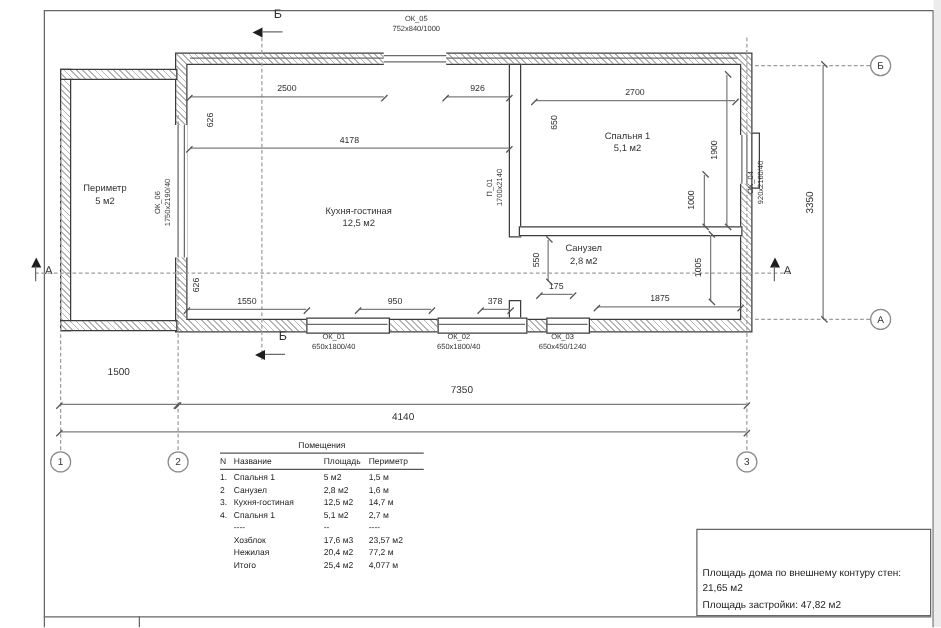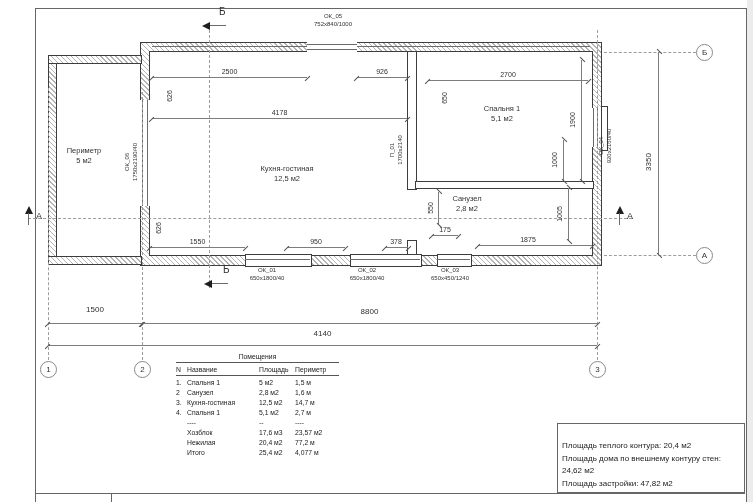--- a/index.html
+++ b/index.html
@@ -99,23 +99,23 @@
   <div class="t dim ctr" style="left:150px;top:238px;width:95px;">1550</div>
   <div class="dl" style="left:287px;top:247px;width:58px;"></div>
   <div class="t dim ctr" style="left:287px;top:238px;width:58px;">950</div>
   <div class="dl" style="left:385px;top:247px;width:23px;"></div>
   <div class="t dim ctr" style="left:371px;top:238px;width:50px;">378</div>
   <div class="dl" style="left:432px;top:235px;width:26px;"></div>
   <div class="t dim ctr" style="left:432px;top:226px;width:26px;">175</div>
   <div class="dl" style="left:478px;top:245px;width:114px;"></div>
   <div class="t dim ctr" style="left:478px;top:236px;width:100px;">1875</div>
   <div class="dl" style="left:48px;top:323px;width:94px;"></div>
-  <div class="t dim ctr" style="left:48px;top:305px;width:94px;font-size:8px;">1500</div>
+  <div class="t dim ctr" style="left:48px;top:293px;width:94px;font-size:8px;">1500</div>
   <div class="dl" style="left:142px;top:323px;width:455px;"></div>
-  <div class="t dim ctr" style="left:142px;top:307px;width:455px;font-size:8px;">8800</div>
+  <div class="t dim ctr" style="left:142px;top:307px;width:455px;font-size:8px;">7350</div>
   <div class="dl" style="left:48px;top:345px;width:549px;"></div>
   <div class="t dim ctr" style="left:48px;top:329px;width:549px;font-size:8px;">4140</div>
 
   <div class="dlv" style="left:581px;top:60px;height:121px;"></div>
   <div class="vt dim" style="left:572px;top:120px;">1900</div>
   <div class="dlv" style="left:563px;top:140px;height:41px;"></div>
   <div class="vt dim" style="left:554px;top:160px;">1000</div>
   <div class="dlv" style="left:568px;top:188px;height:53px;"></div>
   <div class="vt dim" style="left:559px;top:214px;">1005</div>
   <div class="dlv" style="left:438px;top:192px;height:33px;"></div>
@@ -245,18 +245,17 @@
     </div>
     <div class="row">
       <span class="c0"></span>
       <span class="c1">Итого</span>
       <span class="c2">25,4 м2</span>
       <span class="c3">4,077 м</span>
     </div>
   </div>
 
   <div class="sum">
-    <div>Площадь теплого контура: 20,4 м2</div>
-    <div>Площадь дома по внешнему контуру стен: 24,62 м2</div>
+    <div>Площадь дома по внешнему контуру стен: 21,65 м2</div>
     <div>Площадь застройки: 47,82 м2</div>
   </div>
 
 </div>
 
 </body></html>

